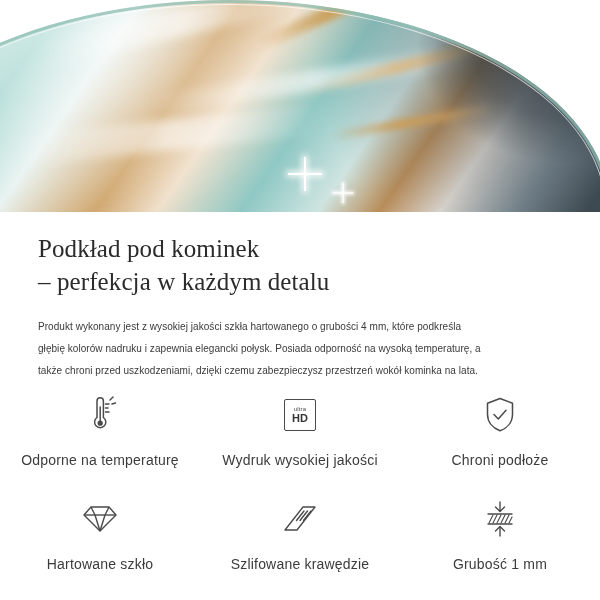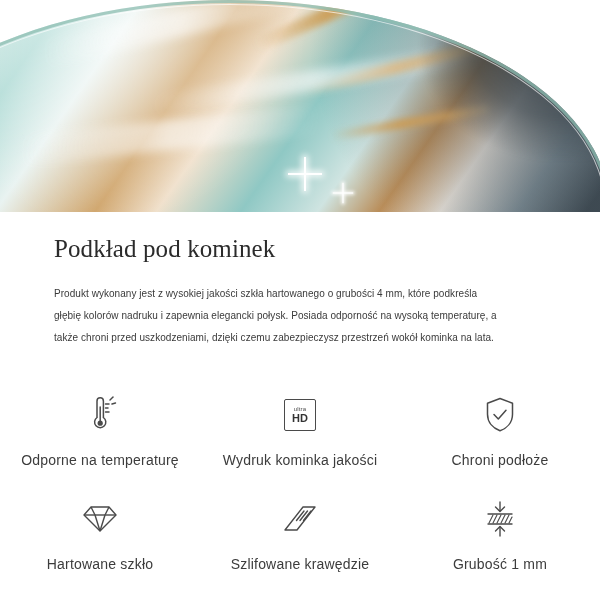--- a/index.html
+++ b/index.html
@@ -129,21 +129,20 @@
   .sparkle:after  { left: 0; top: 16px;  width: 34px; height: 2px; }
   .sp1 { left: 288px; top: 157px; }
   .sp2 { left: 326px; top: 176px; transform: scale(0.6); }
 
   
   .content {
     position: absolute;
     left: 0;
     top: 212px;
     width: 519px;
-    margin-left: 16px;
   }
   .headline {
     font-family: "Liberation Serif", serif;
     font-size: 25px;
     line-height: 33px;
     color: #2b2b2b;
     margin: 20px 0 0 38px;
     font-weight: 400;
     letter-spacing: 0.1px;
   }
@@ -228,20 +227,21 @@
     <div class="plate-mask"></div>
     <div class="plate-edge"></div>
     <div class="plate-edge-inner"></div>
     <div class="sparkle sp1"></div>
     <div class="sparkle sp2"></div>
   </div>
 
   <div class="content">
     <h1 class="headline">
       <span>Podkład pod kominek</span>
+      <span class="l2">– perfekcja w każdym detalu</span>
     </h1>
     <p class="body-copy">Produkt wykonany jest z wysokiej jakości szkła hartowanego o grubości 4 mm, które podkreśla głębię kolorów nadruku i zapewnia elegancki połysk. Posiada odporność na wysoką temperaturę, a także chroni przed uszkodzeniami, dzięki czemu zabezpieczysz przestrzeń wokół kominka na lata.</p>
   </div>
 
   <div class="features">
 
     <div class="feature-row">
 
       <div class="feature">
         <div class="feature-icon">
@@ -259,21 +259,21 @@
         <div class="feature-label">Odporne na temperaturę</div>
       </div>
 
       <div class="feature">
         <div class="feature-icon">
           <div class="ultrahd-box">
             <span class="u">ultra</span>
             <span class="hd">HD</span>
           </div>
         </div>
-        <div class="feature-label">Wydruk kominka jakości</div>
+        <div class="feature-label">Wydruk wysokiej jakości</div>
       </div>
 
       <div class="feature">
         <div class="feature-icon">
           <svg width="34" height="40" viewBox="0 0 34 40" fill="none" stroke="#4a4a4a" stroke-width="1.5" stroke-linecap="round" stroke-linejoin="round">
             <path d="M17 3.5 4.5 8.2v11c0 8.2 5.6 14 12.5 16.6 6.9-2.6 12.5-8.4 12.5-16.6v-11L17 3.5z"></path>
             <polyline points="11,19.5 15.3,24 23,15.2"></polyline>
           </svg>
         </div>
         <div class="feature-label">Chroni podłoże</div>

